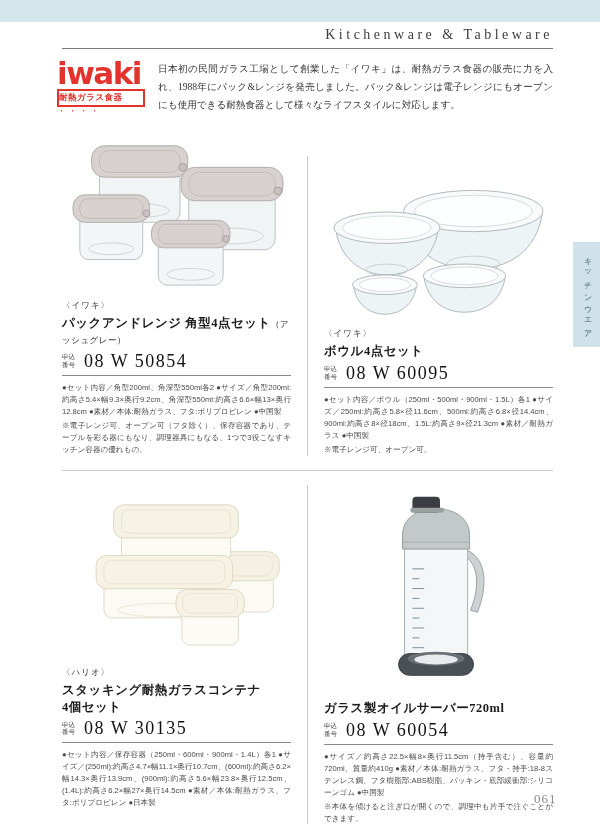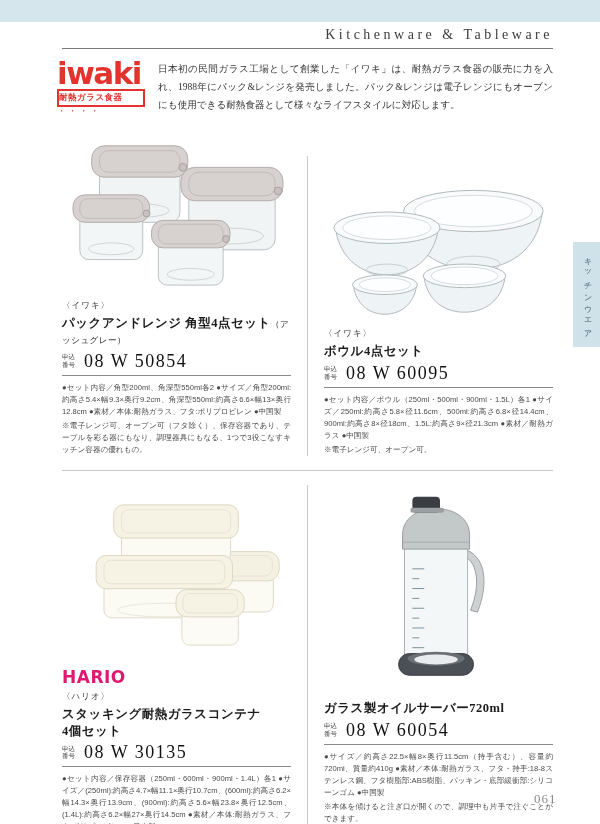--- a/index.html
+++ b/index.html
@@ -181,21 +181,20 @@
             <rect x="32" y="68" width="140" height="34" rx="10" fill="#f6f2e4" stroke="#ddd7c2"></rect>
             <rect x="40" y="73" width="124" height="24" rx="7" fill="none" stroke="#e7e2d2"></rect>
           </g>
           <g>
             <rect x="120" y="122" width="58" height="38" rx="8" fill="#fcfbf5" stroke="#ded9c8"></rect>
             <rect x="114" y="103" width="70" height="28" rx="11" fill="#f6f2e4" stroke="#ddd7c2"></rect>
             <rect x="121" y="107" width="56" height="20" rx="7" fill="none" stroke="#e7e2d2"></rect>
           </g>
         </svg>
       </div>
-      <div class="hario-logo">HARIO</div>
       <div class="maker">〈ハリオ〉</div>
       <div class="pname"><span>スタッキング耐熱ガラスコンテナ</span><br><span>4個セット</span></div>
       <div class="order-row">
         <span class="order-label">申込番号</span>
         <span class="order-code">08 W 30135</span>
       </div>
       <div class="rule"></div>
       <div class="details-block">
         <p class="details">●セット内容／保存容器（250ml・600ml・900ml・1.4L）各1 ●サイズ／(250ml):約高さ4.7×幅11.1×奥行10.7cm、(600ml):約高さ6.2×幅14.3×奥行13.9cm、(900ml):約高さ5.6×幅23.8×奥行12.5cm、(1.4L):約高さ6.2×幅27×奥行14.5cm ●素材／本体:耐熱ガラス、フタ:ポリプロピレン ●日本製</p>
 

